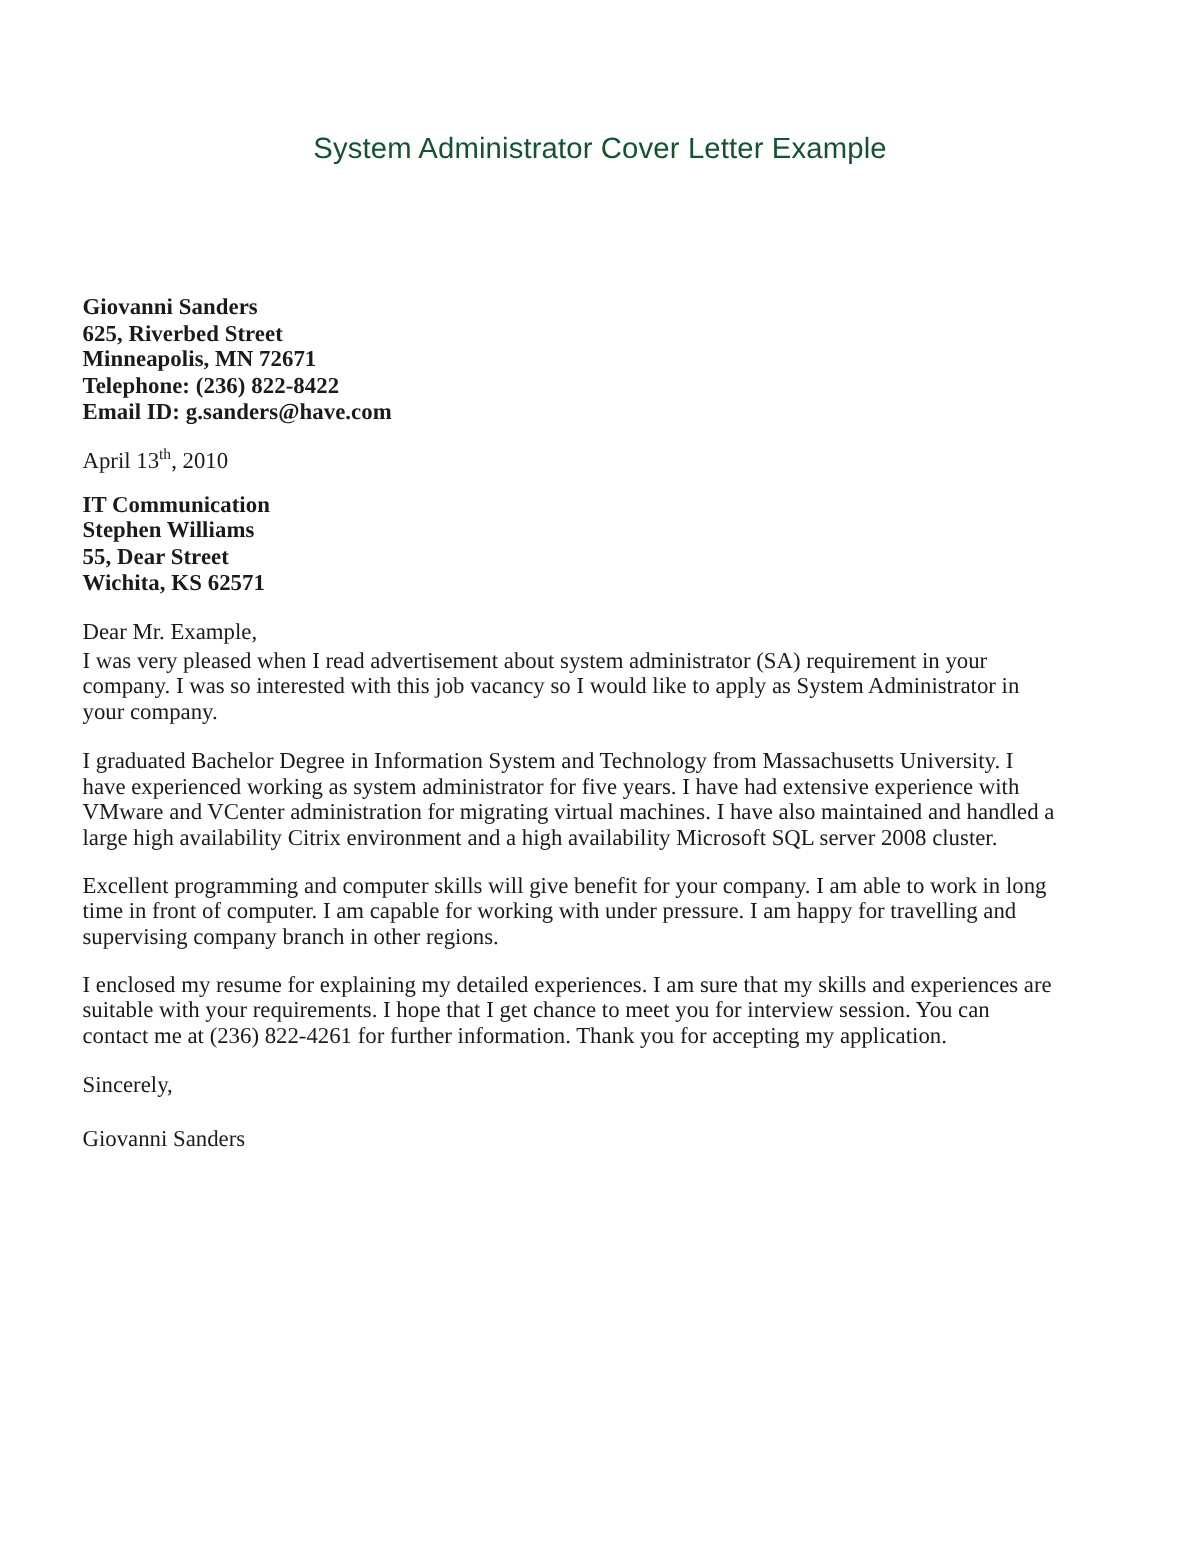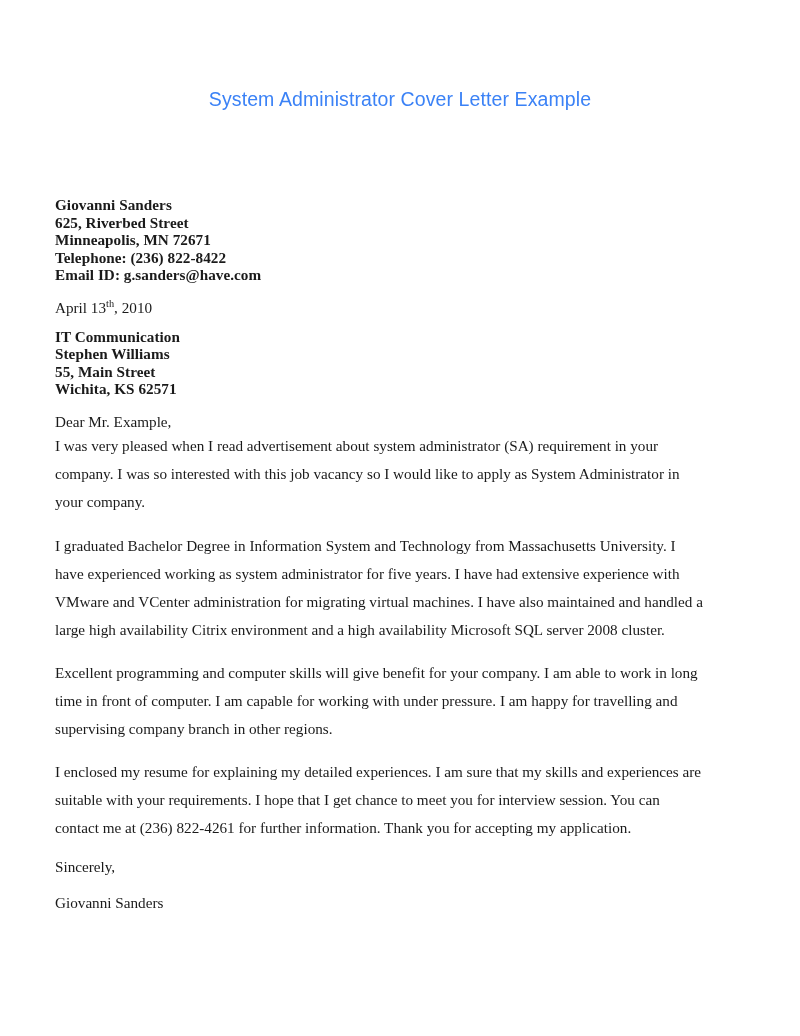--- a/index.html
+++ b/index.html
@@ -26,21 +26,21 @@
   
   .doc-title {
     position: absolute;
     top: 88px;
     left: 0;
     width: 800px;
     text-align: center;
     font-family: "Liberation Sans", "DejaVu Sans", sans-serif;
     font-size: 19.5px;
     font-weight: 400;
-    color: #3b82f6;
+    color: #14532d;
     letter-spacing: 0.1px;
   }
 
   
   .letter {
     position: absolute;
     top: 196px;
     left: 55px;
     width: 652px;
   }
@@ -72,21 +72,21 @@
   }
 
   .salutation {
     font-size: 15.2px;
     line-height: 20.5px;
     margin-top: 14px;
   }
 
   .para {
     font-size: 15.2px;
-    line-height: 28px;
+    line-height: 17px;
     text-align: left;
     margin-top: 0;
   }
   .para.first {
     margin-top: 0;
   }
   .para.spaced {
     margin-top: 15px;
   }
 
@@ -116,21 +116,21 @@
       <span class="line">Minneapolis, MN 72671</span>
       <span class="line">Telephone: (236) 822-8422</span>
       <span class="line">Email ID: g.sanders@have.com</span>
     </div>
 
     <div class="date-line"><span>April 13</span><sup>th</sup><span>, 2010</span></div>
 
     <div class="addr-block recipient-block">
       <span class="line">IT Communication</span>
       <span class="line">Stephen Williams</span>
-      <span class="line">55, Main Street</span>
+      <span class="line">55, Dear Street</span>
       <span class="line">Wichita, KS 62571</span>
     </div>
 
     <div class="salutation">Dear Mr. Example,</div>
 
     <p class="para first">I was very pleased when I read advertisement about system administrator (SA) requirement in your company. I was so interested with this job vacancy so I would like to apply as System Administrator in your company.</p>
     <p class="para spaced">I graduated Bachelor Degree in Information System and Technology from Massachusetts University. I have experienced working as system administrator for five years. I have had extensive experience with VMware and VCenter administration for migrating virtual machines. I have also maintained and handled a large high availability Citrix environment and a high availability Microsoft SQL server 2008 cluster.</p>
     <p class="para spaced">Excellent programming and computer skills will give benefit for your company. I am able to work in long time in front of computer. I am capable for working with under pressure. I am happy for travelling and supervising company branch in other regions.</p>
     <p class="para spaced">I enclosed my resume for explaining my detailed experiences. I am sure that my skills and experiences are suitable with your requirements. I hope that I get chance to meet you for interview session. You can contact me at (236) 822-4261 for further information. Thank you for accepting my application.</p>
 

